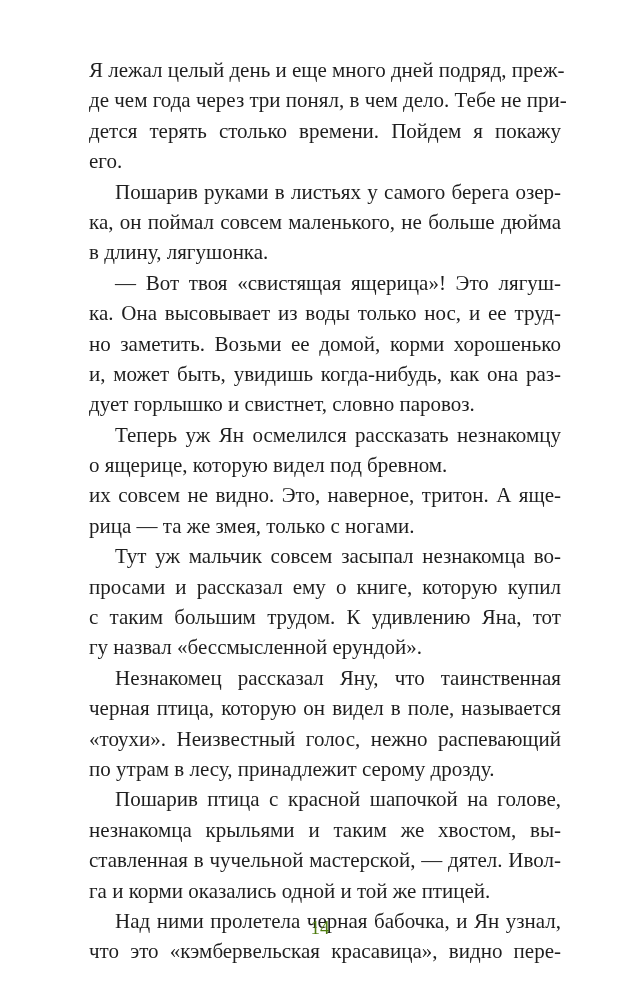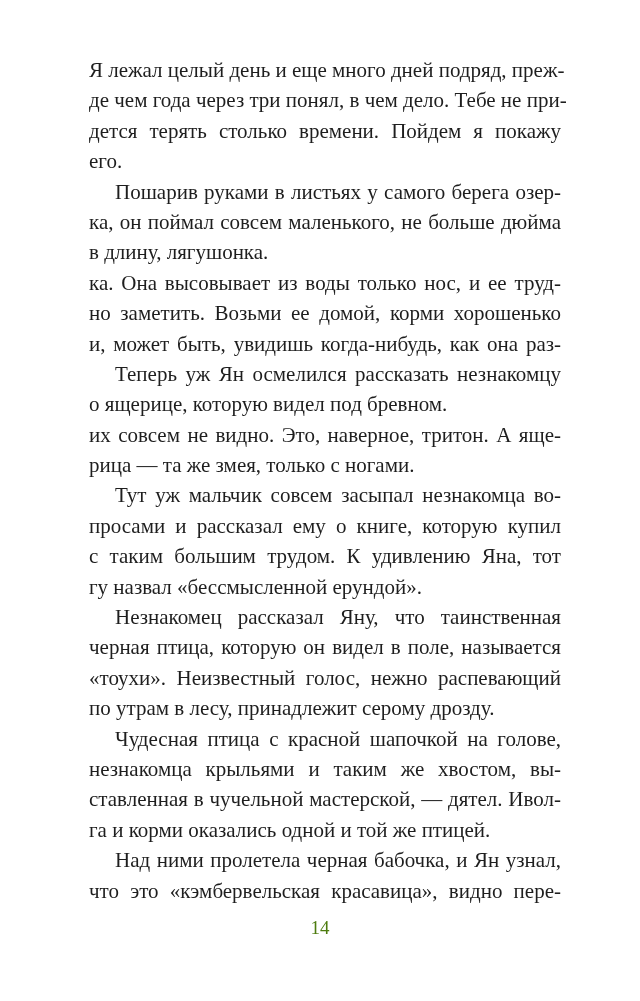--- a/index.html
+++ b/index.html
@@ -52,36 +52,38 @@
 <body>
 
 <div class="page">
   <span class="line">Я лежал целый день и еще много дней подряд, преж-</span>
   <span class="line">де чем года через три понял, в чем дело. Тебе не при-</span>
   <span class="line">дется терять столько времени. Пойдем я покажу</span>
   <span class="line last">его.</span>
   <span class="line indent">Пошарив руками в листьях у самого берега озер-</span>
   <span class="line">ка, он поймал совсем маленького, не больше дюйма</span>
   <span class="line last">в длину, лягушонка.</span>
+  <span class="line indent">— Вот твоя «свистящая ящерица»! Это лягуш-</span>
   <span class="line">ка. Она высовывает из воды только нос, и ее труд-</span>
   <span class="line">но заметить. Возьми ее домой, корми хорошенько</span>
   <span class="line">и, может быть, увидишь когда-нибудь, как она раз-</span>
+  <span class="line last">дует горлышко и свистнет, словно паровоз.</span>
   <span class="line indent">Теперь уж Ян осмелился рассказать незнакомцу</span>
   <span class="line last">о ящерице, которую видел под бревном.</span>
   <span class="line">их совсем не видно. Это, наверное, тритон. А яще-</span>
   <span class="line last">рица — та же змея, только с ногами.</span>
   <span class="line indent">Тут уж мальчик совсем засыпал незнакомца во-</span>
   <span class="line">просами и рассказал ему о книге, которую купил</span>
   <span class="line">с таким большим трудом. К удивлению Яна, тот</span>
   <span class="line last">гу назвал «бессмысленной ерундой».</span>
   <span class="line indent">Незнакомец рассказал Яну, что таинственная</span>
   <span class="line">черная птица, которую он видел в поле, называется</span>
   <span class="line">«тоухи». Неизвестный голос, нежно распевающий</span>
   <span class="line last">по утрам в лесу, принадлежит серому дрозду.</span>
-  <span class="line indent">Чудесная птица с красной шапочкой на голове,</span>
+  <span class="line indent">Пошарив птица с красной шапочкой на голове,</span>
   <span class="line">незнакомца крыльями и таким же хвостом, вы-</span>
   <span class="line">ставленная в чучельной мастерской, — дятел. Ивол-</span>
   <span class="line last">га и корми оказались одной и той же птицей.</span>
   <span class="line indent">Над ними пролетела черная бабочка, и Ян узнал,</span>
   <span class="line">что это «кэмбервельская красавица», видно пере-</span>
 
 </div>
 
 <div class="page-number">14</div>
 

